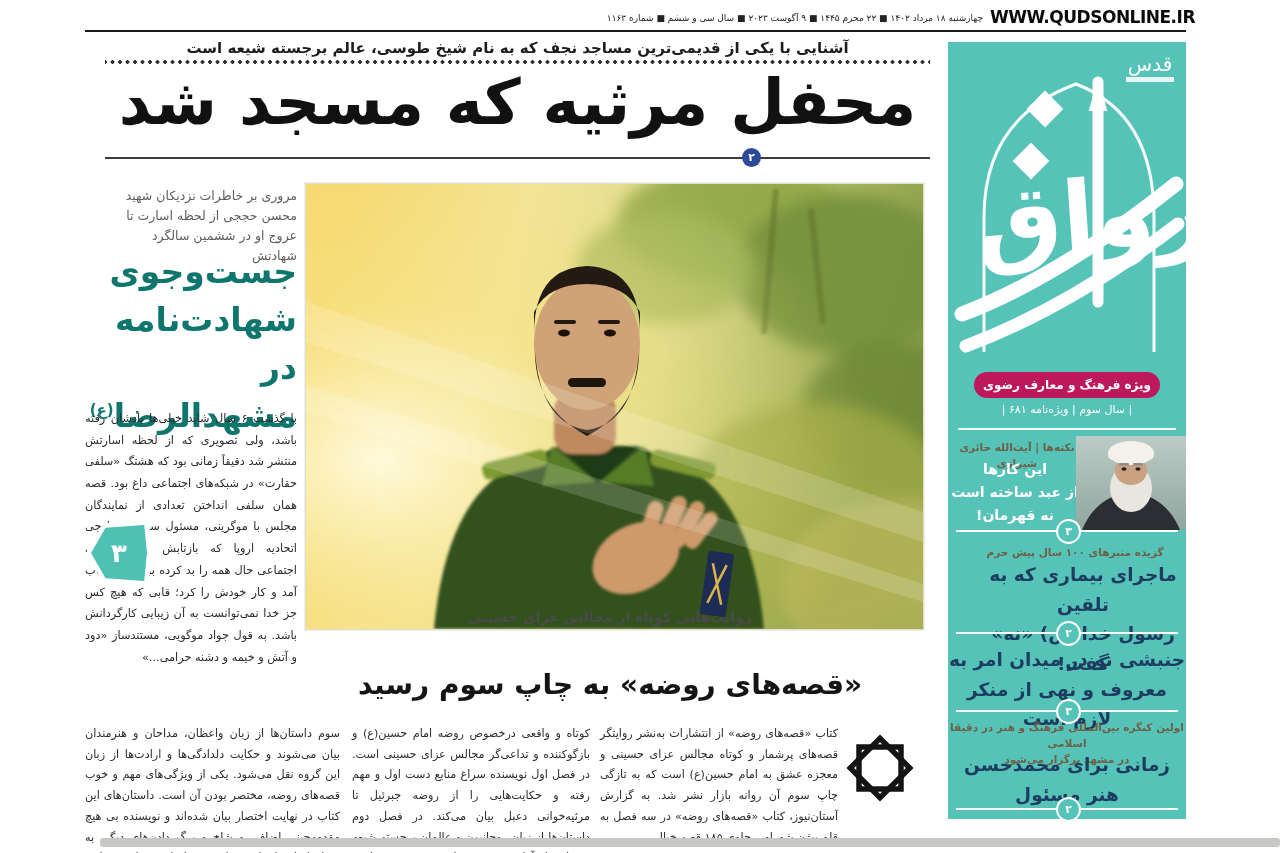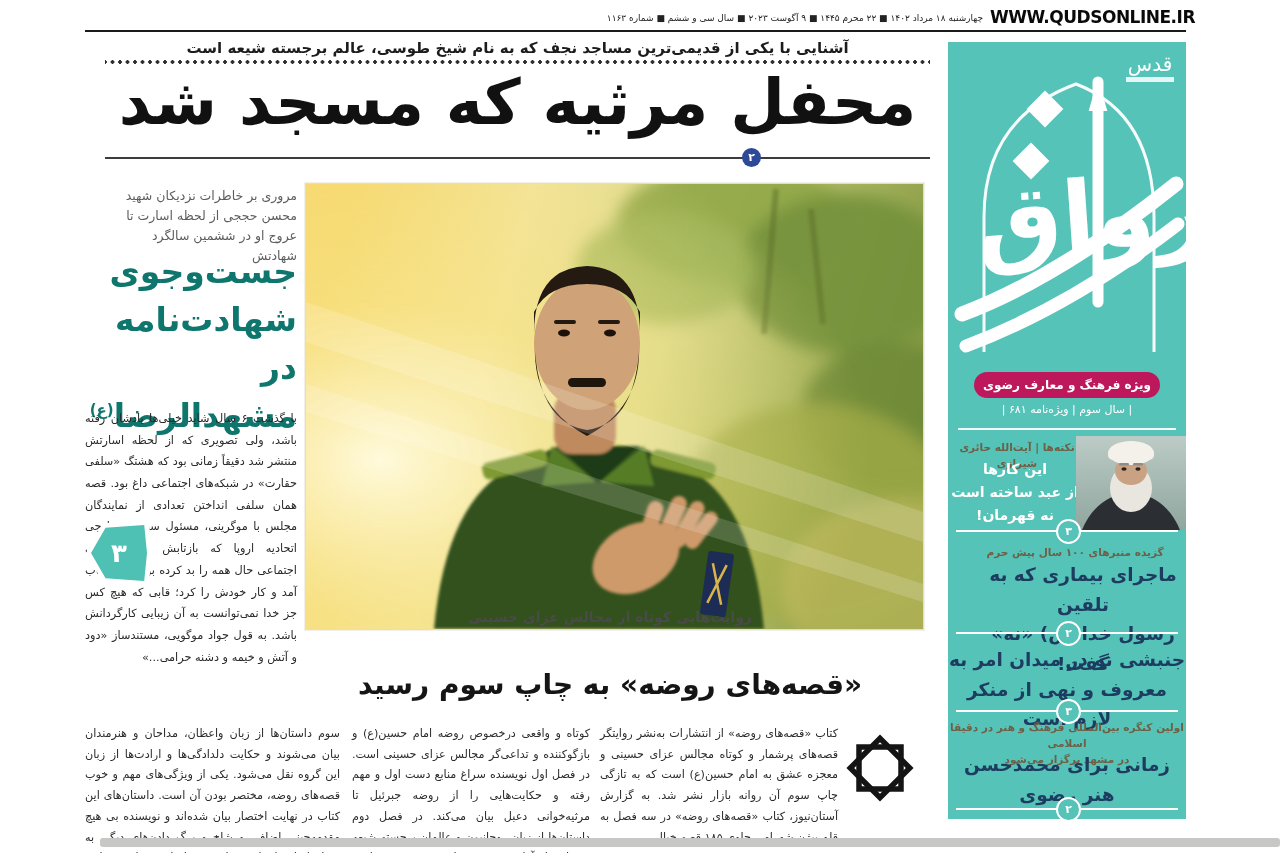--- a/index.html
+++ b/index.html
@@ -242,21 +242,21 @@
     </div>
     <div class="abs rv-divider" style="top:668px;left:8px;width:222px;"></div>
     <div class="abs rv-badge" style="top:657px;left:108px;">۳</div>
 
     <div class="abs rv-kicker" style="top:678px;left:0;width:238px;">
       <div>اولین کنگره بین‌المللی فرهنگ و هنر در دقیقا اسلامی</div>
       <div>در مشهد برگزار می‌شود</div>
     </div>
     <div class="abs rv-head-navy" style="top:708px;left:0;width:238px;">
       <div>زمانی برای محمدحسن</div>
-      <div>هنر رضوی</div>
+      <div>هنر مسئول</div>
     </div>
     <div class="abs rv-divider" style="top:766px;left:8px;width:222px;"></div>
     <div class="abs rv-badge" style="top:755px;left:108px;">۲</div>
   </div>
 
   <div class="abs edge-bar" style="top:838px;left:100px;width:1180px;height:9px;"></div>
 
 </div>
 
 </body></html>

